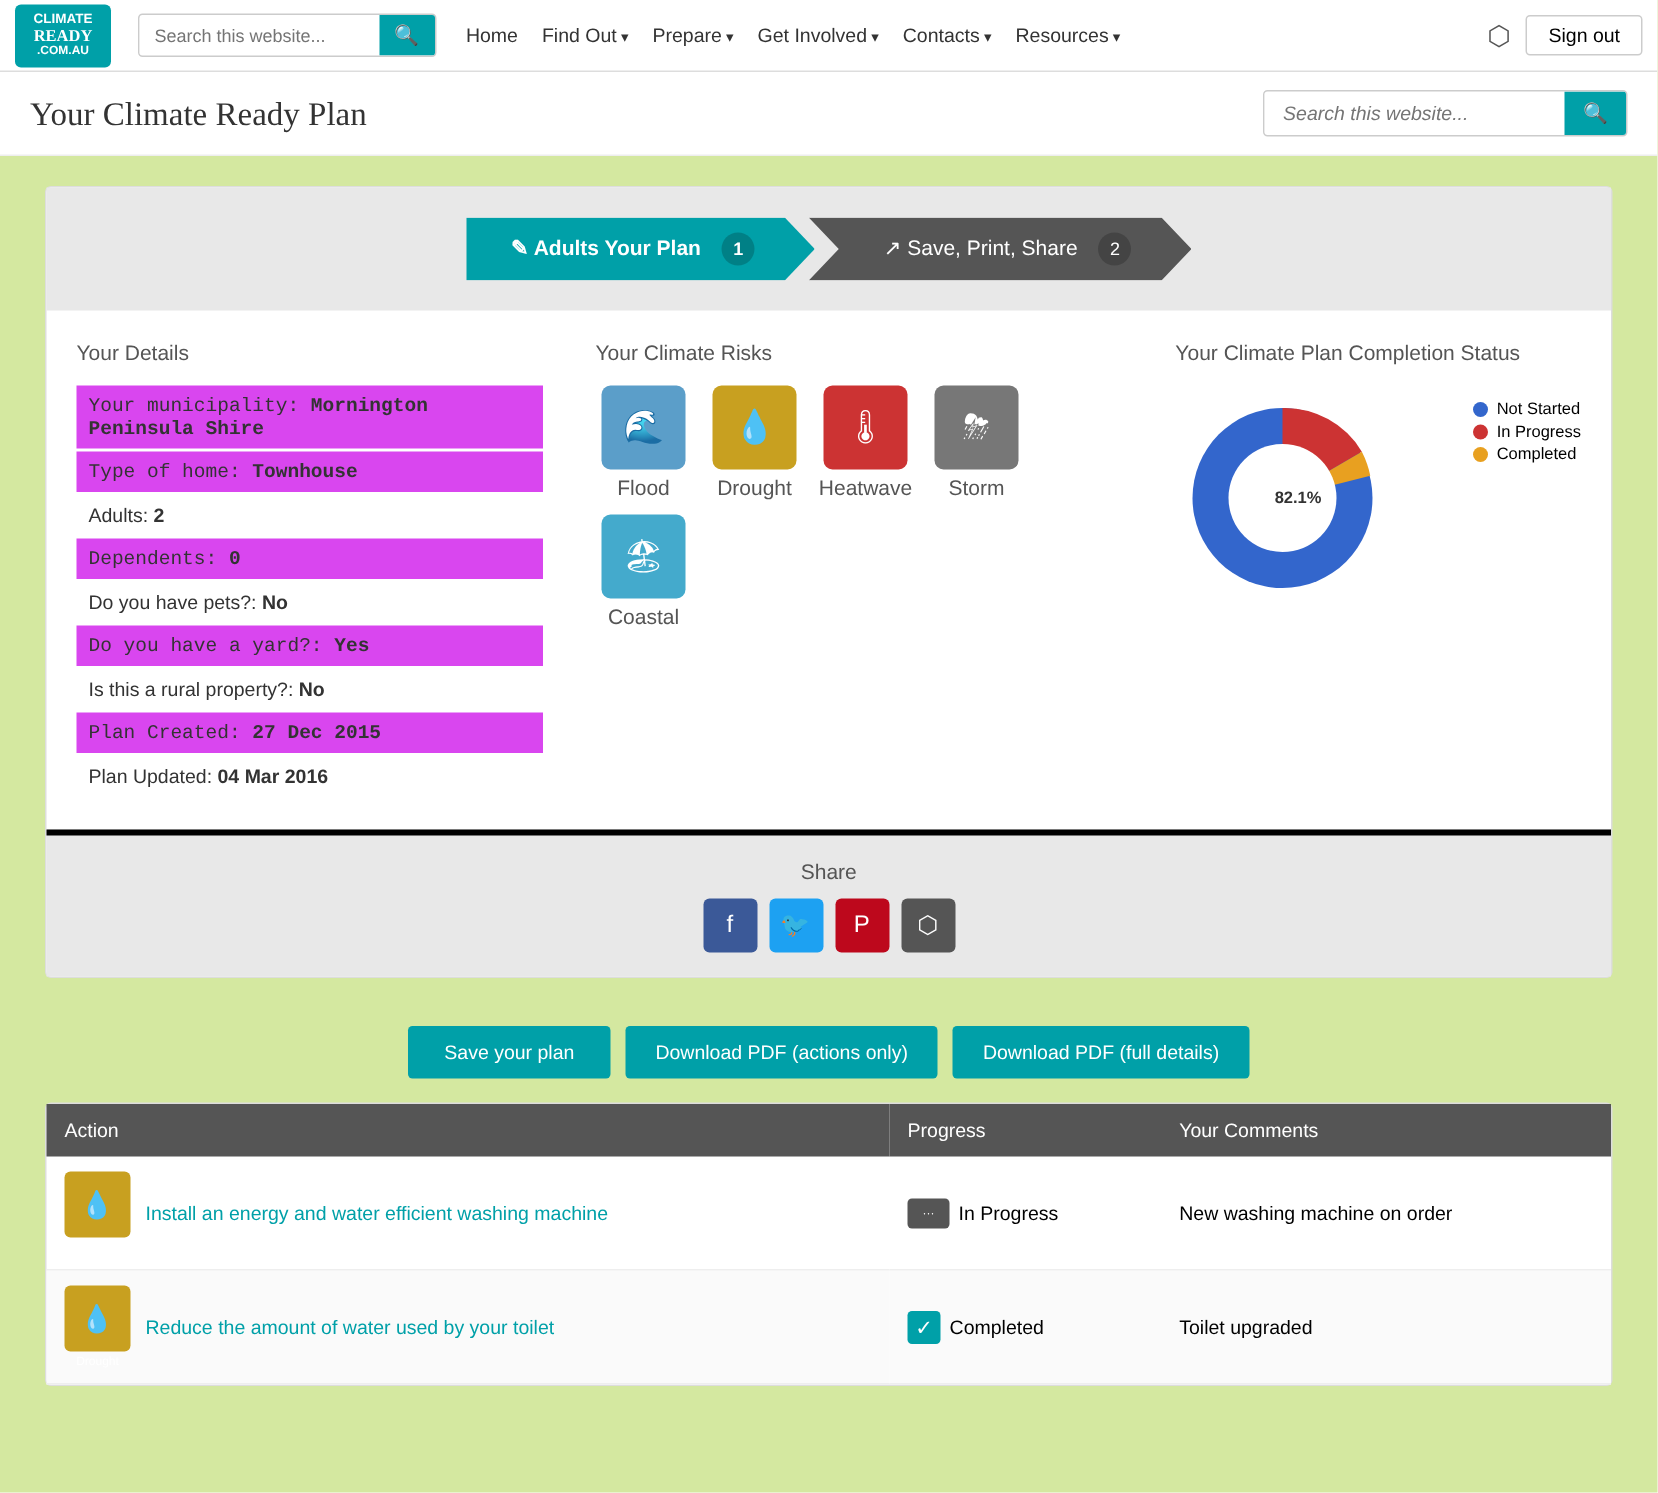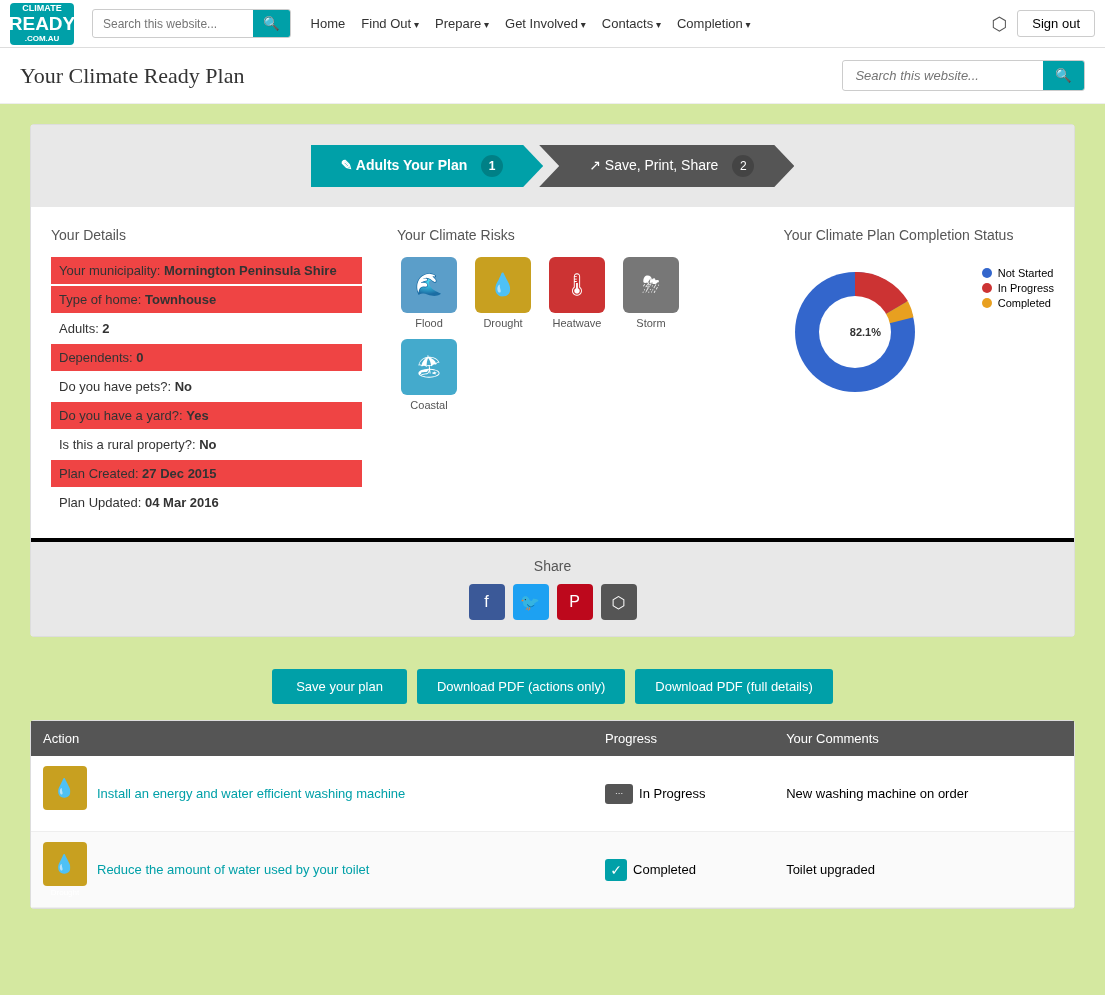--- a/index.html
+++ b/index.html
@@ -26,21 +26,21 @@
       height: 42px;
       display: flex;
       flex-direction: column;
       align-items: center;
       justify-content: center;
       line-height: 1.1;
       text-transform: uppercase;
       text-align: center;
     }
     .logo-box .climate { font-size: 9px; }
-    .logo-box .ready { font-size: 19px; font-weight: 900; color: #fff; }
+    .logo-box .ready { font-size: 11px; font-weight: 900; color: #fff; font-family: Liberation Serif, serif; }
     .top-search {
       display: flex;
       align-items: center;
       border: 1px solid #ccc;
       border-radius: 3px;
       overflow: hidden;
       margin-left: 8px;
     }
     .top-search input {
       border: none;
@@ -196,21 +196,21 @@
     }
     .details-col { flex: 1; }
     .details-col h3 { font-size: 14px; color: #555; margin-bottom: 14px; font-weight: normal; }
 
     .detail-row {
       padding: 6px 8px;
       margin-bottom: 2px;
       font-size: 13px;
       color: #333;
     }
-    .detail-row.shaded { background: #ef4444; }
+    .detail-row.shaded { background: #d946ef; font-family: Liberation Mono, monospace; }
     .detail-row strong { font-weight: bold; }
 
     
     .risk-icons {
       display: flex;
       flex-wrap: wrap;
       gap: 10px;
       margin-top: 4px;
     }
     .risk-icon-item {
@@ -222,21 +222,21 @@
     .risk-icon-item .icon-img {
       width: 56px;
       height: 56px;
       border-radius: 6px;
       display: flex;
       align-items: center;
       justify-content: center;
       font-size: 22px;
     }
     .risk-icon-item .icon-label {
-      font-size: 11px;
+      font-size: 14px;
       margin-top: 4px;
       color: #555;
       text-align: center;
     }
     .icon-flood { background: #5b9ec9; color: #fff; }
     .icon-drought { background: #c8a020; color: #fff; }
     .icon-heatwave { background: #cc3333; color: #fff; }
     .icon-storm { background: #777; color: #fff; }
     .icon-coastal { background: #44aacc; color: #fff; }
 
@@ -374,21 +374,21 @@
     <div class="nav-dropdown">
       <span>Prepare</span>
     </div>
     <div class="nav-dropdown">
       <span>Get Involved</span>
     </div>
     <div class="nav-dropdown">
       <span>Contacts</span>
     </div>
     <div class="nav-dropdown">
-      <span>Completion</span>
+      <span>Resources</span>
     </div>
   </div>
   <span class="share-icon">⬡</span>
   <button class="sign-out-btn">Sign out</button>
 </nav>
 
 <div class="header-strip">
   <h1 class="page-title">Your Climate Ready Plan</h1>
   <div class="header-search">
     <input type="text" placeholder="Search this website..." style="">

